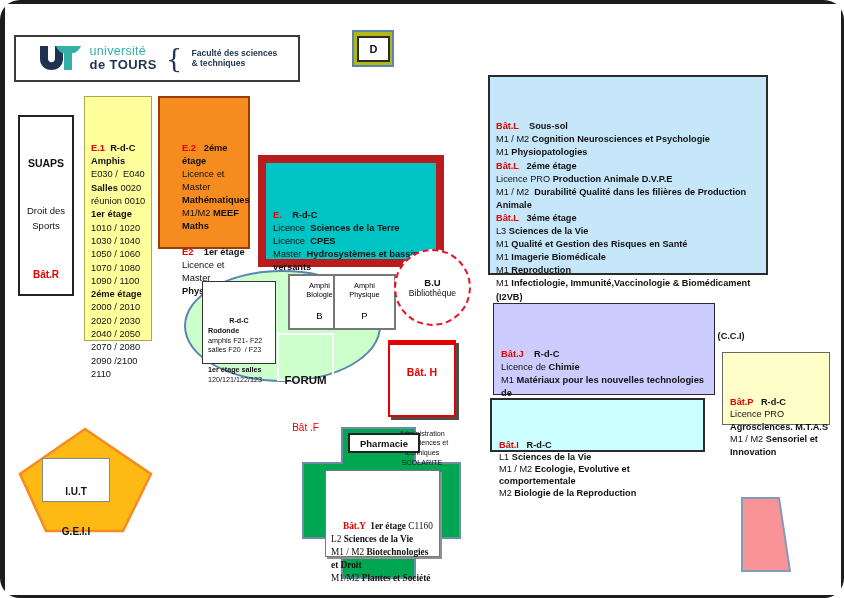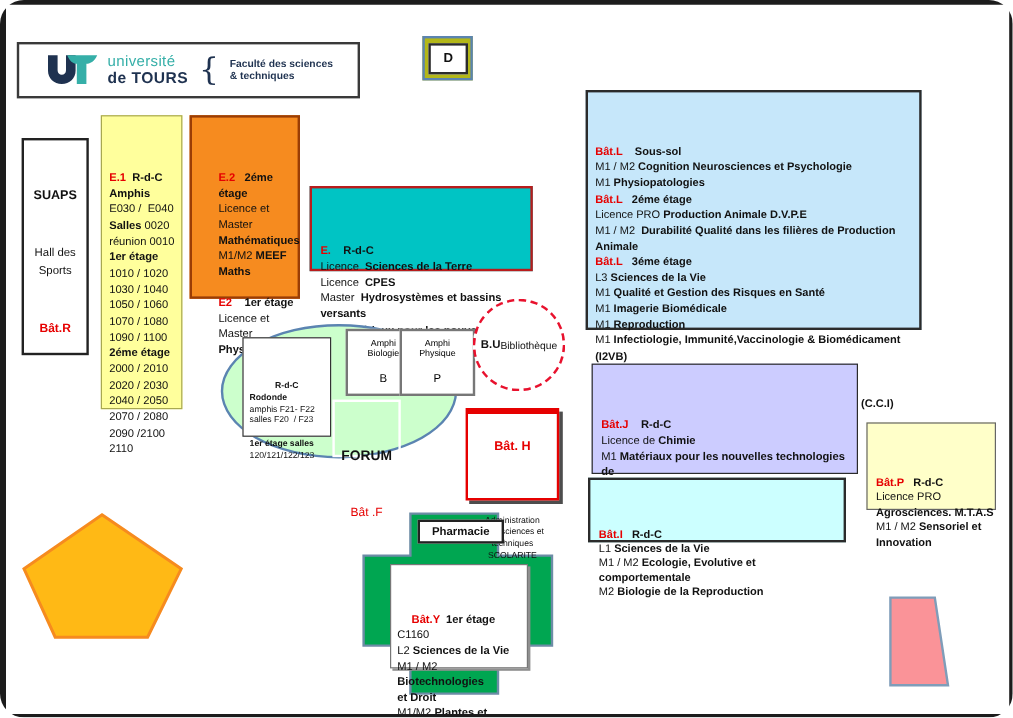--- a/index.html
+++ b/index.html
@@ -33,43 +33,43 @@
   #suaps .t{position:absolute; left:0; right:0; top:40px; font-weight:bold; font-size:10.5px;}
   #suaps .h1{position:absolute; left:0; right:0; top:88px;}
   #suaps .h2{position:absolute; left:0; right:0; top:103px;}
   #suaps .r{position:absolute; left:0; right:0; top:152px; font-weight:bold; color:#e60000; font-size:10px;}
 
   
   #e1-box{left:84px; top:96px; width:68px; height:245px; background:#FFFF9C; border:1px solid #a8a850;
           font-size:9.3px; line-height:13.3px; padding:5px 0 0 6px;}
   #e2-box{left:158px; top:96px; width:92px; height:153px; background:#F68B1F; border:2px solid #9a3d05;
           font-size:9.3px; line-height:13px; padding:5px 0 0 22px;}
-  #e-box{left:258px; top:155px; width:186px; height:71px; background:#00C4C4; border:2px solid #b91c1c;
+  #e-box{left:258px; top:155px; width:186px; height:112px; background:#00C4C4; border:8px solid #b91c1c;
          font-size:9.3px; line-height:13.2px; padding:6px 0 0 7px;}
   #batl-box{left:488px; top:75px; width:280px; height:200px; background:#C6E7FA; border:2px solid #2b2b2b;
             font-size:9.2px; line-height:13.1px; padding:4px 0 0 6px;}
   #batj-box{left:493px; top:303px; width:222px; height:92px; background:#CCCCFF; border:1.5px solid #2b2b2b;
             font-size:9.3px; line-height:13px; padding:5px 0 0 7px;}
   #batp-box{left:722px; top:352px; width:108px; height:73px; background:#FFFFC9; border:1px solid #666;
             font-size:9.2px; line-height:12.5px; padding:5px 0 0 7px;}
   #bati-box{left:490px; top:398px; width:215px; height:54px; background:#CCFFFF; border:2px solid #2b2b2b;
             font-size:9.2px; line-height:12px; padding:3px 0 0 7px;}
   #baty-box{left:325px; top:470px; width:115px; height:87px; background:#fff; border:1px solid #777;
-            box-shadow:2px 2px 0 #8f8f8f; font-size:9.3px; line-height:13px; padding:0 0 0 5px; z-index:6;}
+            box-shadow:2px 2px 0 #8f8f8f; font-size:9.3px; line-height:13px; padding:10px 0 0 5px; z-index:6;font-family:Liberation Serif, serif;}
   #baty-box .line:nth-of-type(1){text-indent:12px;}
 
   
   #bu-circle{left:394px; top:249px; width:77px; height:77px; border:2px dashed #e8112d; border-radius:50%;
-             background:#fff; display:flex; flex-direction:row; align-items:center; justify-content:center;
+             background:#fff; display:flex; flex-direction:column; align-items:center; justify-content:center;
              text-align:center; z-index:5;}
   #bu-circle .t{font-weight:bold; font-size:9.5px;}
   #bu-circle .s{font-size:8.6px;}
 
   
-  #bath-box{left:388px; top:340px; width:78px; height:77px; background:#fff; border:2px solid #e60000;
+  #bath-box{left:388px; top:340px; width:68px; height:77px; background:#fff; border:2px solid #e60000;
             border-top:5px solid #e60000; box-shadow:3px 3px 0 #4d4d4d; text-align:center; z-index:6;
             font-size:7.2px; line-height:9.6px;}
   #bath-box .t{color:#e60000; font-weight:bold; font-size:10.5px; margin:4px 0 3px 0;}
 
   
   #forum-ellipse{left:184px; top:270px; width:193px; height:108px; background:#CCFFCC;
                  border:2px solid #5b84b1; border-radius:50%; z-index:1;}
   #rodonde-box{left:202px; top:281px; width:74px; height:83px; background:#fff; border:1px solid #333;
                font-size:7.2px; line-height:9.9px; padding:4px 0 0 5px; z-index:3;}
   #rodonde-box .line:nth-of-type(1){text-align:center; padding-right:5px;}
@@ -133,21 +133,21 @@
       <span>&amp; techniques</span>
     </div>
   </div>
 
   <div class="box" id="d-box">
     <div id="d-inner">D</div>
   </div>
 
   <div class="box" id="suaps">
     <div class="t">SUAPS</div>
-    <div class="h1">Hall des</div>
+    <div class="h1">Droit des</div>
     <div class="h2">Sports</div>
     <div class="r">Bât.R</div>
   </div>
 
   <div class="box" id="e1-box">
     
   <div class="line"><span class="rlab">E.1  </span><span></span><b>R-d-C</b><span></span><b></b></div><div class="line"><span class="rlab"></span><span></span><b>Amphis</b><span></span><b></b></div><div class="line"><span class="rlab"></span><span>E030 /  E040</span><b></b><span></span><b></b></div><div class="line"><span class="rlab"></span><span></span><b>Salles </b><span>0020</span><b></b></div><div class="line"><span class="rlab"></span><span>réunion 0010</span><b></b><span></span><b></b></div><div class="line"><span class="rlab"></span><span></span><b>1er étage</b><span></span><b></b></div><div class="line"><span class="rlab"></span><span>1010 / 1020</span><b></b><span></span><b></b></div><div class="line"><span class="rlab"></span><span>1030 / 1040</span><b></b><span></span><b></b></div><div class="line"><span class="rlab"></span><span>1050 / 1060</span><b></b><span></span><b></b></div><div class="line"><span class="rlab"></span><span>1070 / 1080</span><b></b><span></span><b></b></div><div class="line"><span class="rlab"></span><span>1090 / 1100</span><b></b><span></span><b></b></div><div class="line"><span class="rlab"></span><span></span><b>2éme étage</b><span></span><b></b></div><div class="line"><span class="rlab"></span><span>2000 / 2010</span><b></b><span></span><b></b></div><div class="line"><span class="rlab"></span><span>2020 / 2030</span><b></b><span></span><b></b></div><div class="line"><span class="rlab"></span><span>2040 / 2050</span><b></b><span></span><b></b></div><div class="line"><span class="rlab"></span><span>2070 / 2080</span><b></b><span></span><b></b></div><div class="line"><span class="rlab"></span><span>2090 /2100</span><b></b><span></span><b></b></div><div class="line"><span class="rlab"></span><span>2110</span><b></b><span></span><b></b></div></div>
 
   <div class="box" id="e2-box">
     
@@ -198,20 +198,24 @@
     <div>Amphi</div>
     <div>Physique</div>
     <div class="letter">P</div>
   </div>
 
   <div class="box" id="forum-label">
     <div class="f">FORUM</div>
     <div class="b">Bât .F</div>
   </div>
 
+  <div class="box" id="iut-label">
+    <div>I.U.T</div>
+    <div class="g">G.E.I.I</div>
+  </div>
 
   <div class="box" id="pharm-label">
     <span>Pharmacie</span>
   </div>
 
   <div class="box" id="baty-box">
     
   <div class="line"><span class="rlab">Bât.Y  </span><span></span><b>1er étage </b><span>C1160</span><b></b></div><div class="line"><span class="rlab"></span><span>L2 </span><b>Sciences de la Vie</b><span></span><b></b></div><div class="line"><span class="rlab"></span><span>M1 / M2 </span><b>Biotechnologies</b><span></span><b></b></div><div class="line"><span class="rlab"></span><span></span><b>et Droit</b><span></span><b></b></div><div class="line"><span class="rlab"></span><span>M1/M2 </span><b>Plantes et Société</b><span></span><b></b></div></div>
 
 

